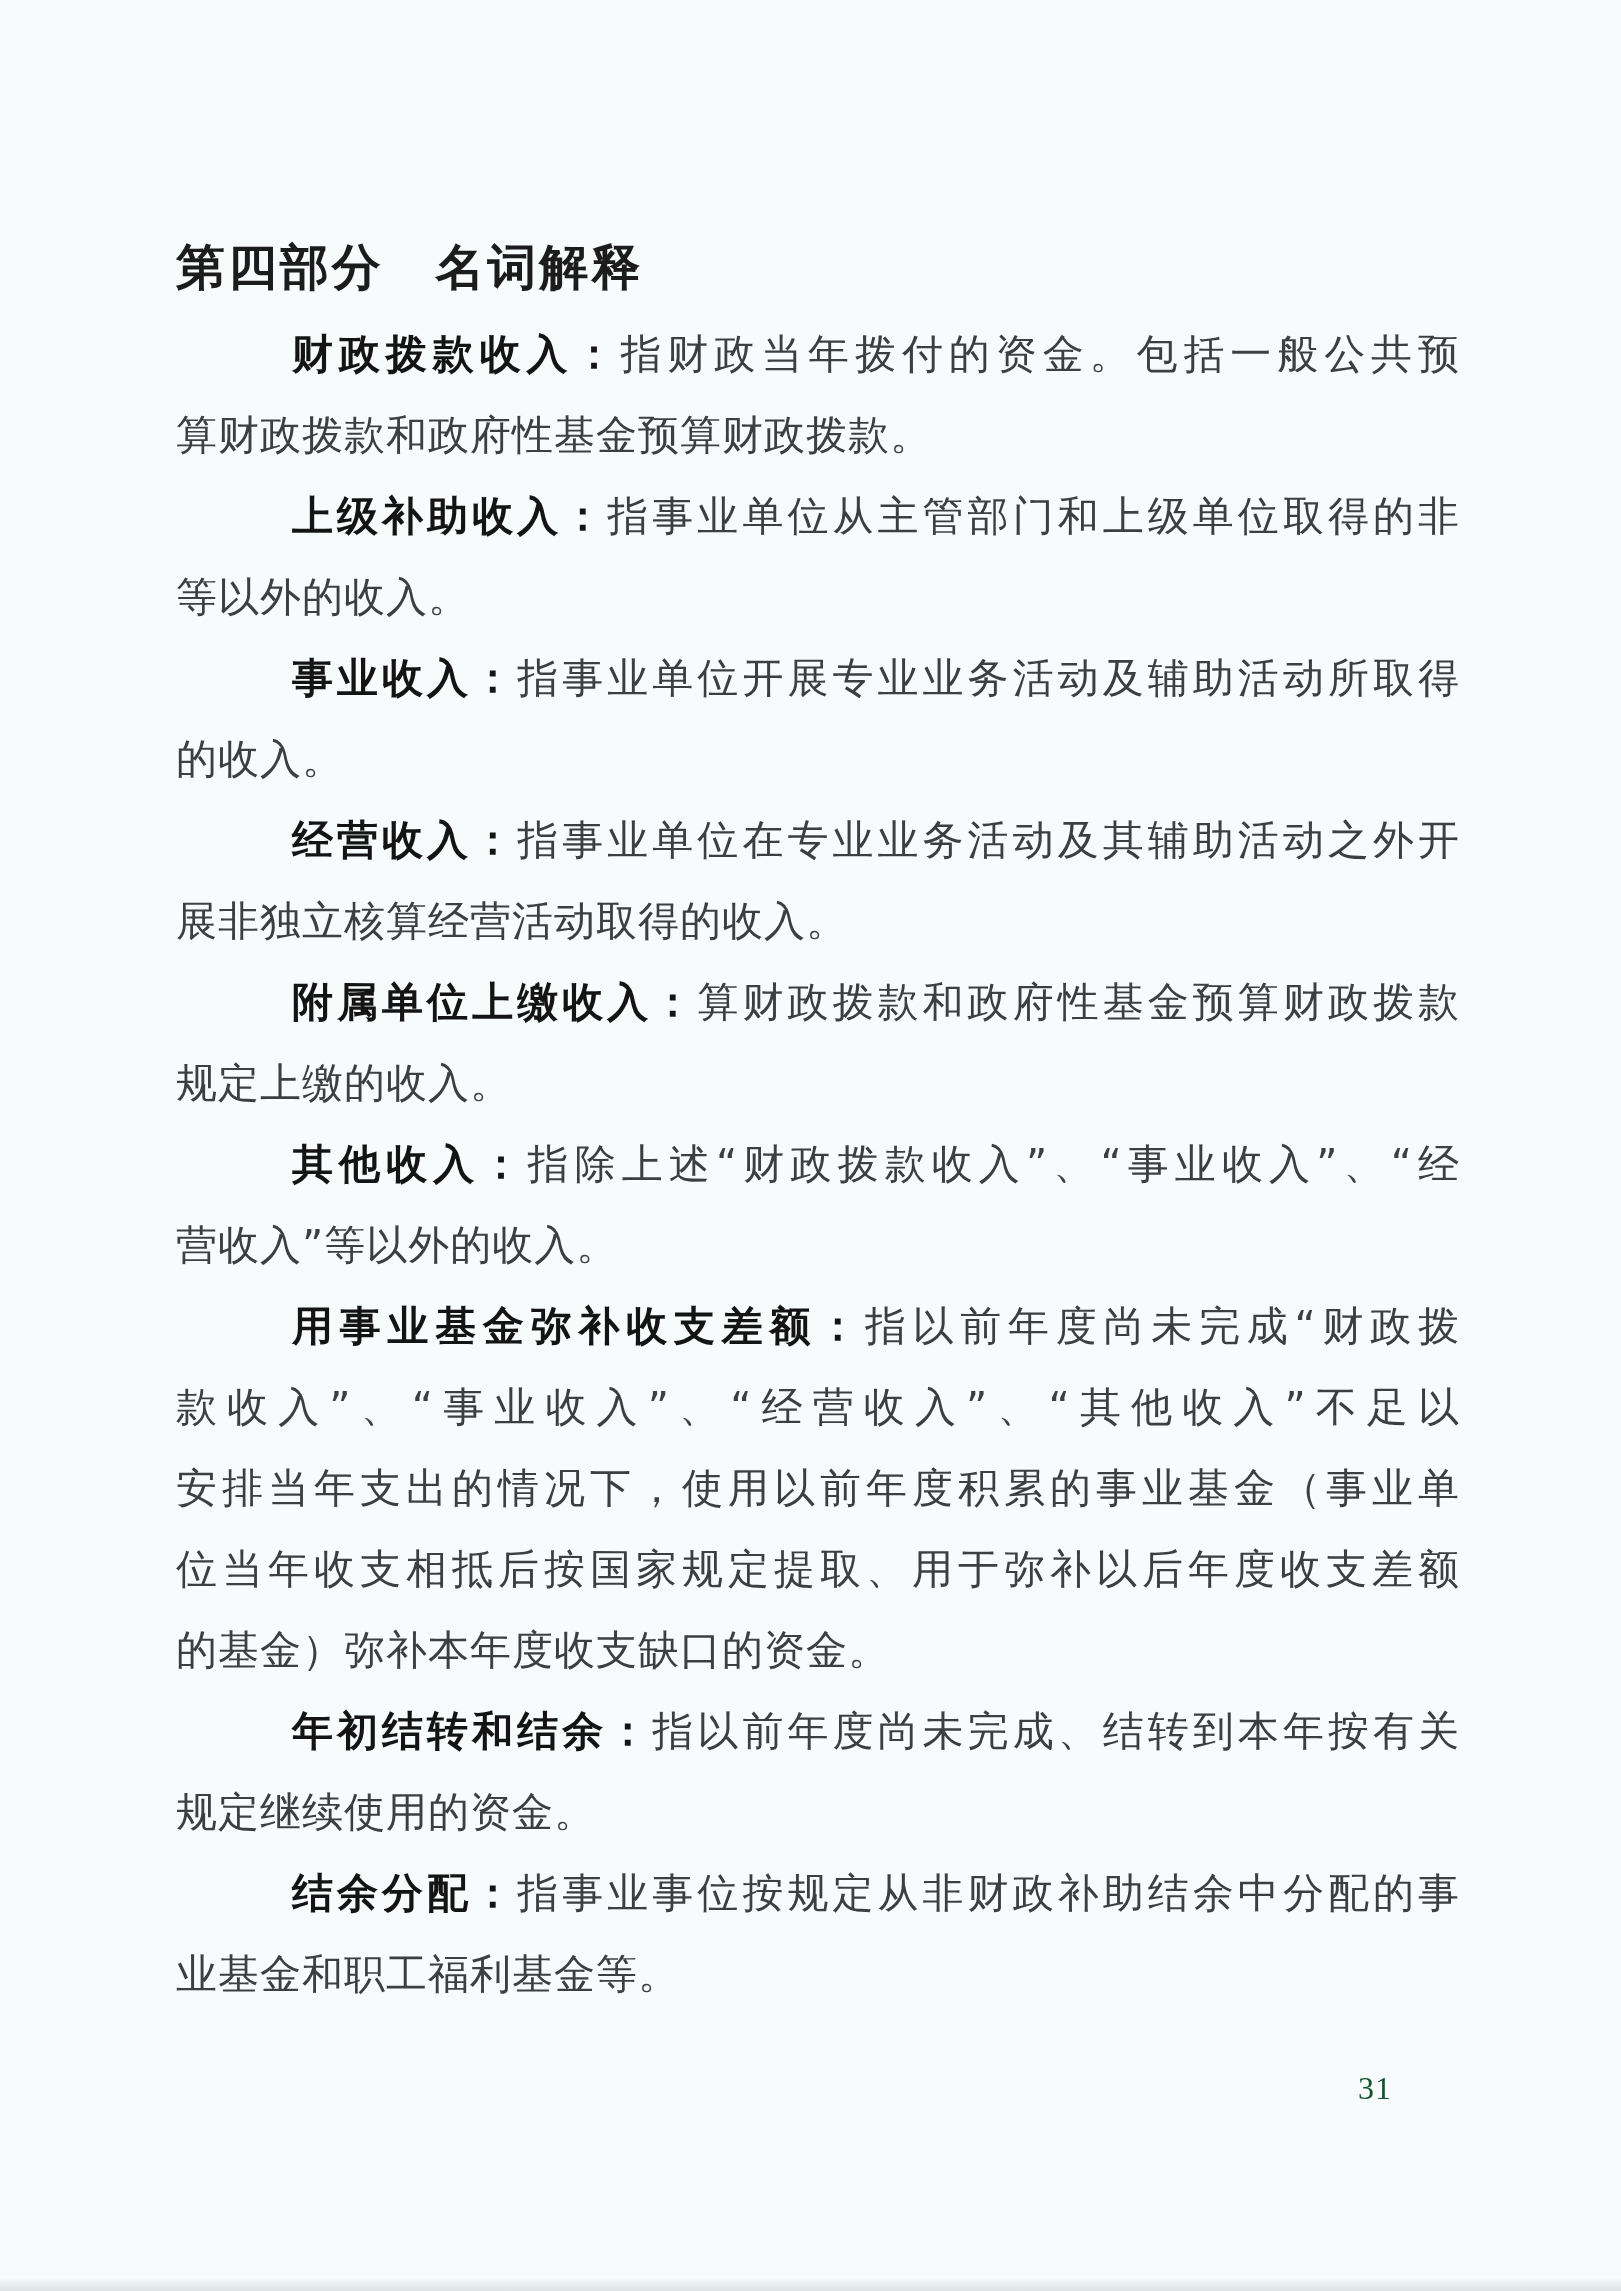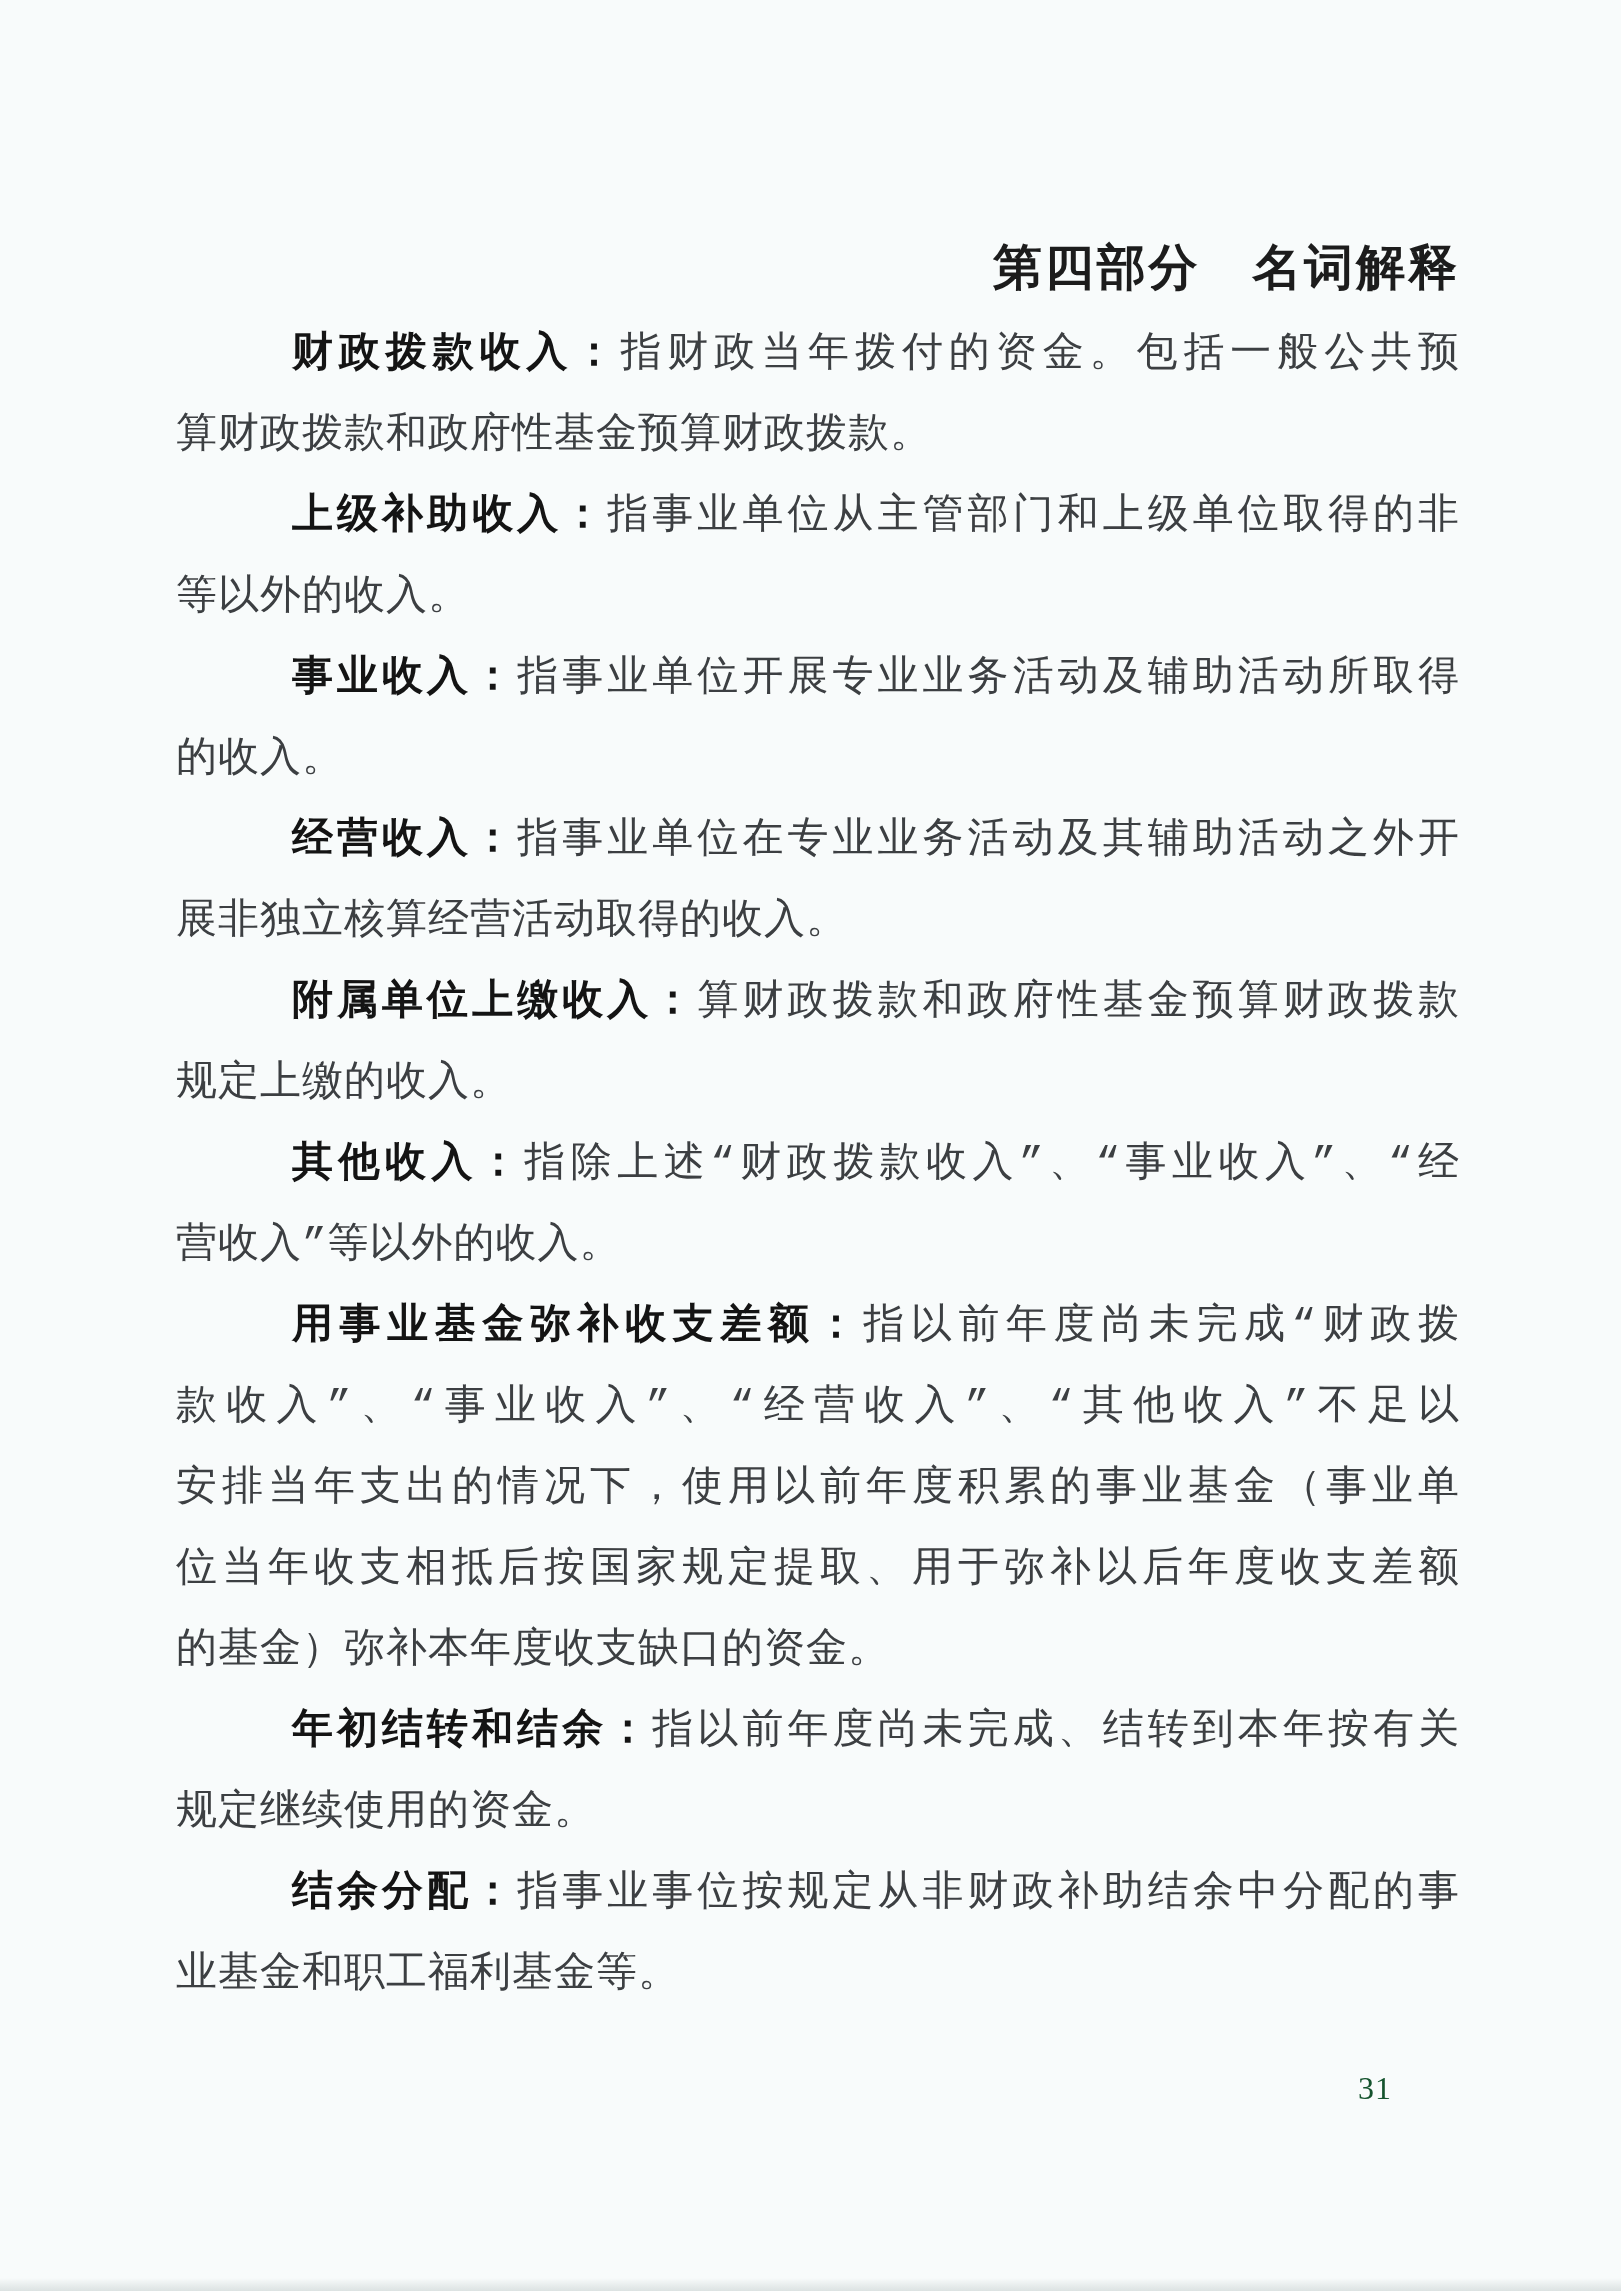--- a/index.html
+++ b/index.html
@@ -18,25 +18,24 @@
     overflow: hidden;
     font-family: "DejaVu Sans", sans-serif;
   }
   .title {
     margin: 0;
     font-size: 49px;
     font-weight: 700;
     color: #1c1c1c;
     letter-spacing: 2.9px;
     line-height: 76px;
-    text-align: right;
+    text-align: left;
   }
   .bodytext {
     margin-top: 7.8px;
-    font-family: Liberation Mono, monospace;
   }
   .para {
     margin: 0;
   }
   .line {
     height: 81px;
     line-height: 81px;
     font-size: 41px;
     letter-spacing: 1px;
     color: #3c3f42;

